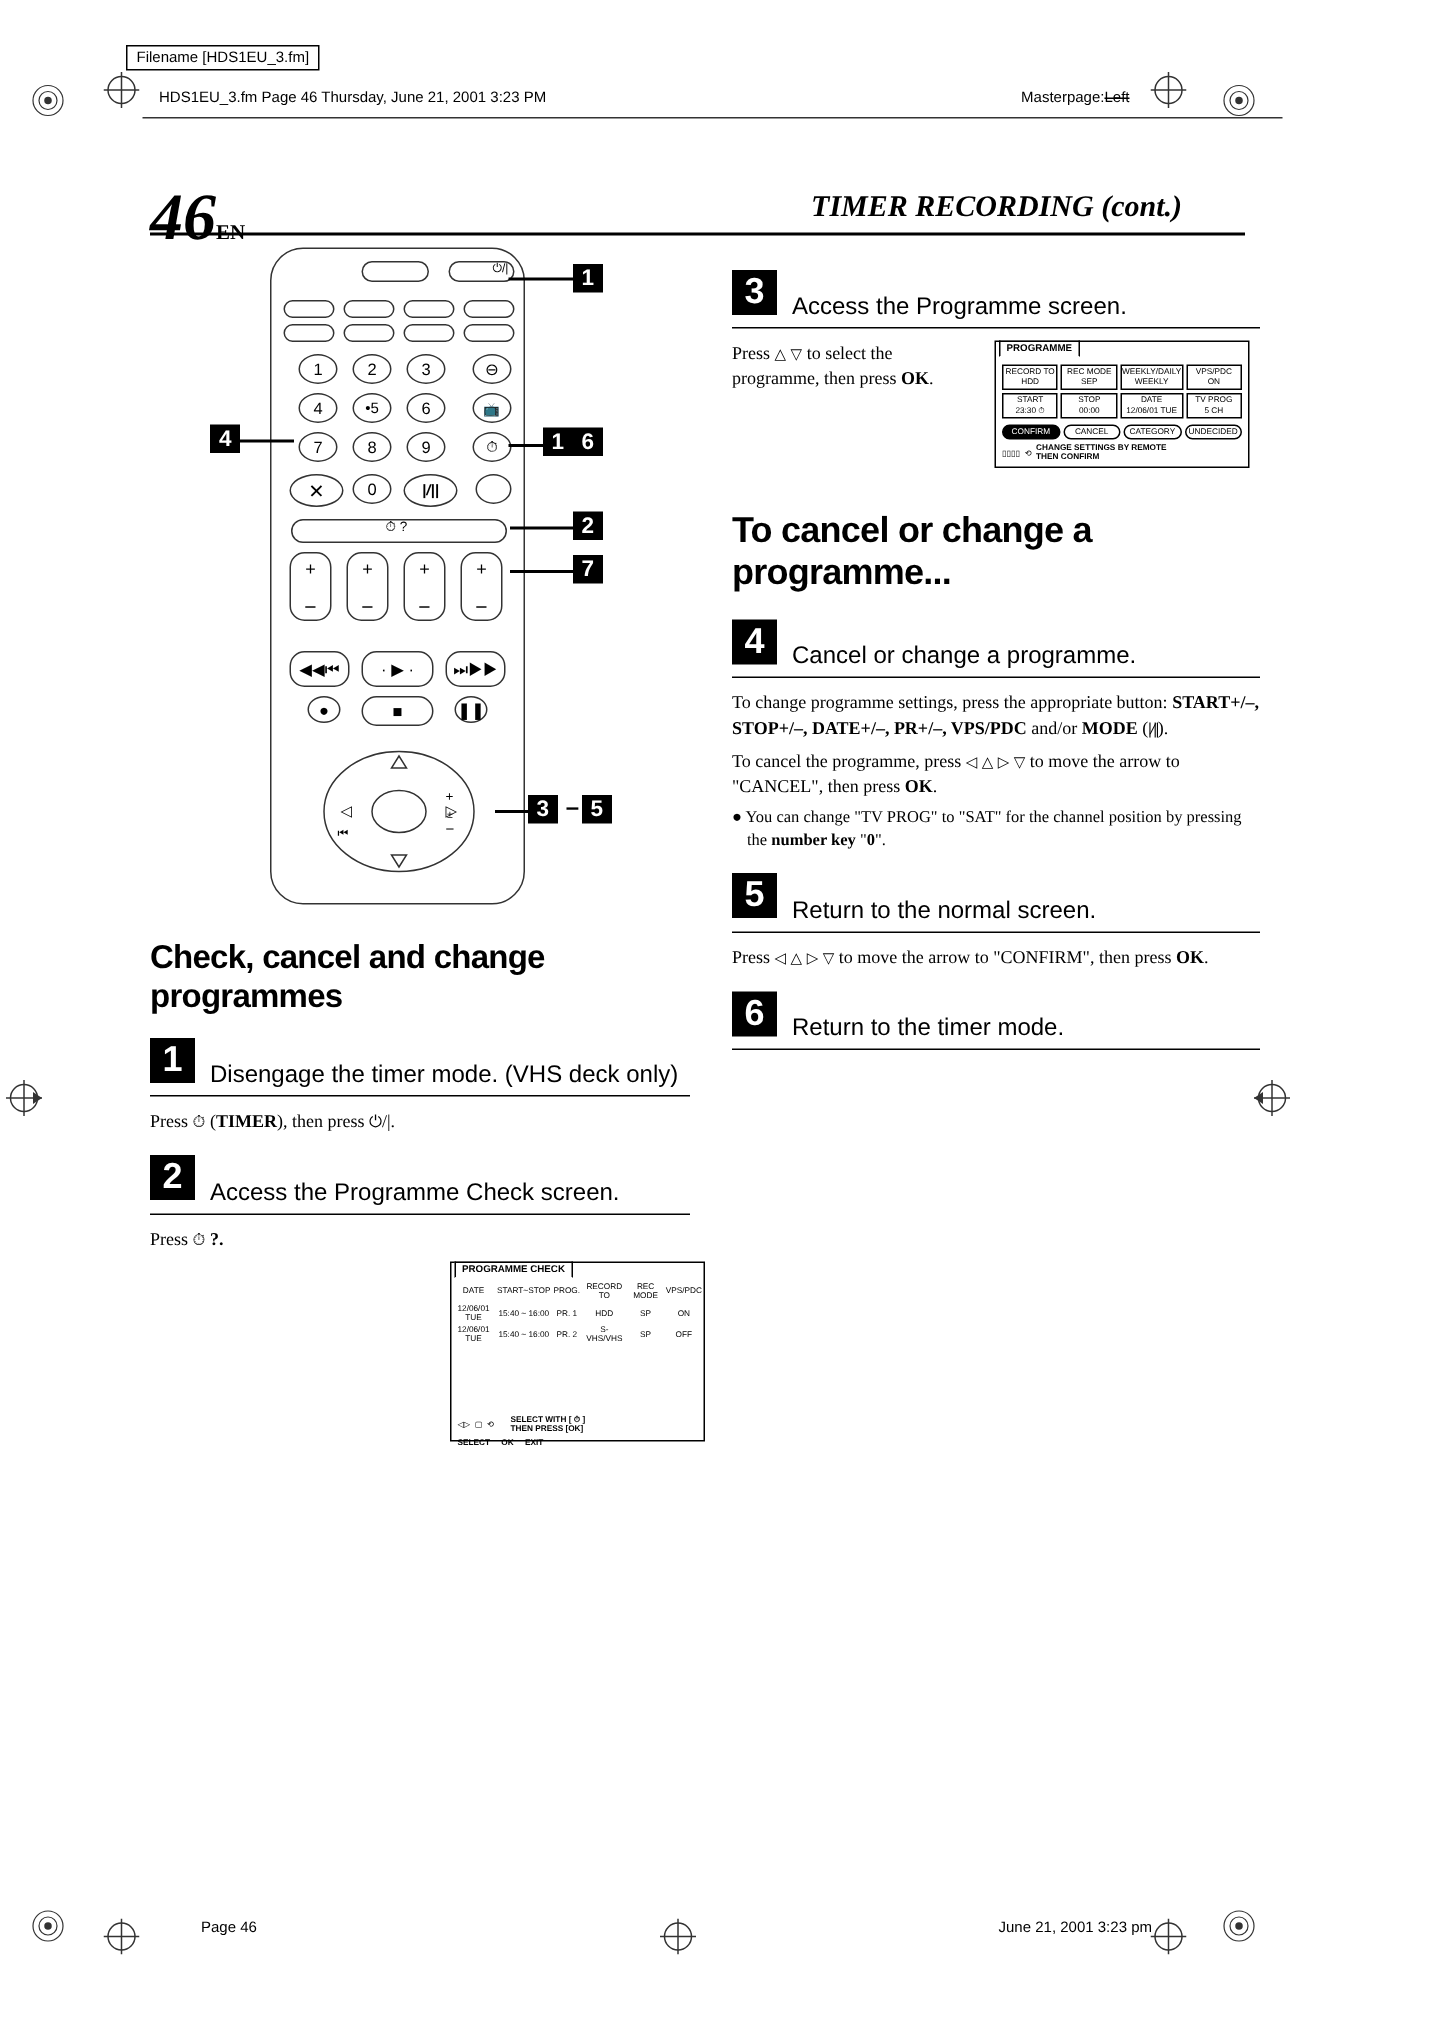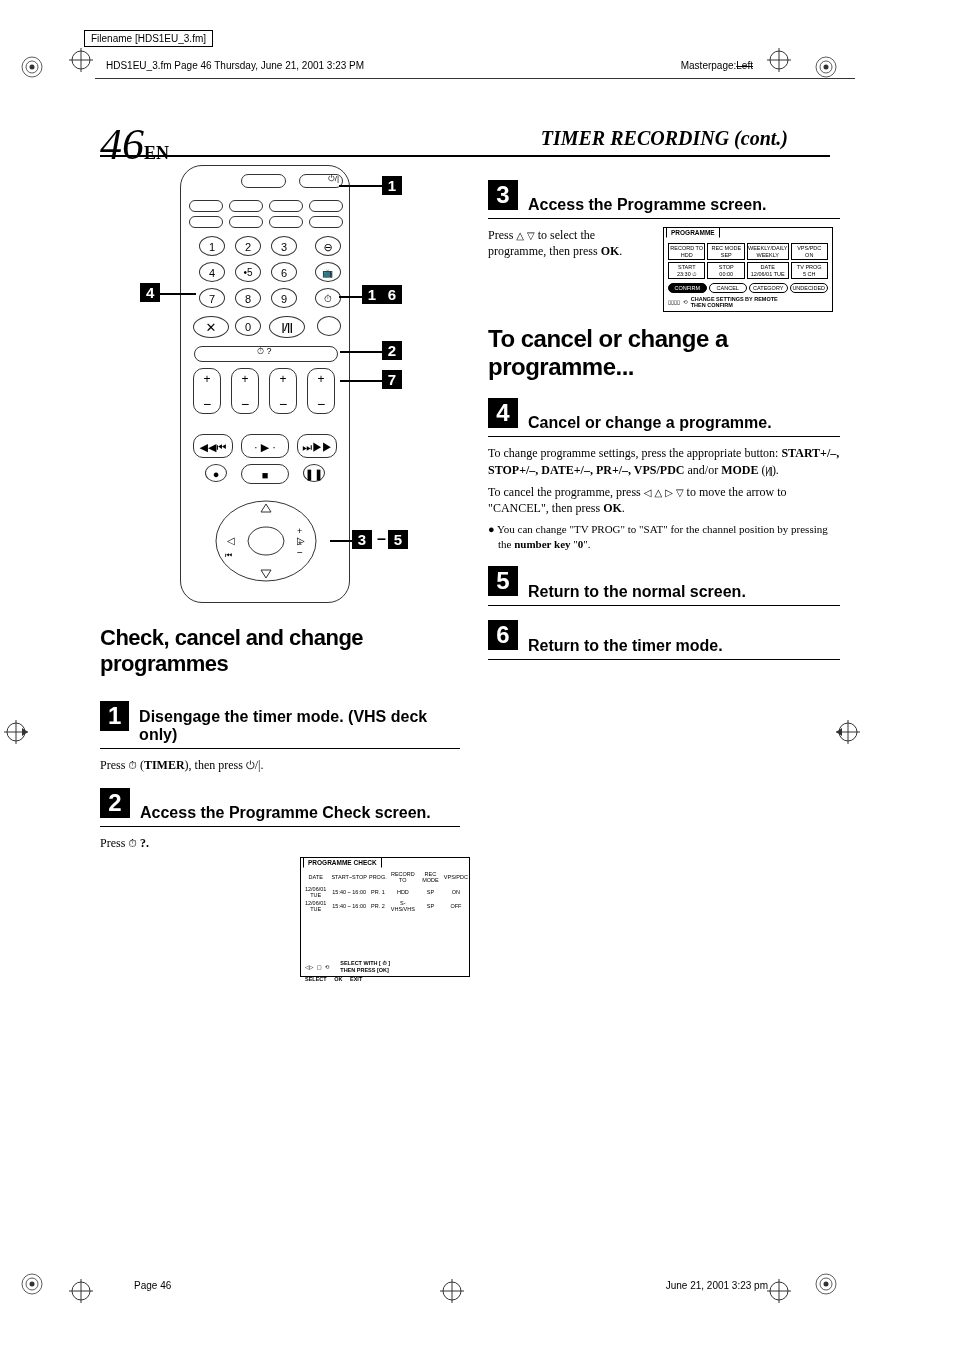--- a/index.html
+++ b/index.html
@@ -8,36 +8,36 @@
   .reg-mark { position: absolute; width: 24px; height: 24px; }
   .reg-mark svg { width: 100%; height: 100%; }
   .filename-box { position: absolute; top: 30px; left: 84px; border: 1px solid #000; padding: 2px 6px; font-size: 10px; }
   .masterpage { position: absolute; top: 60px; right: 125px; font-size: 10px; }
   .masterpage .strike { text-decoration: line-through; }
   .header-text { position: absolute; top: 60px; left: 106px; font-size: 10px; }
   .footer-left { position: absolute; bottom: 60px; left: 106px; font-size: 10px; padding-left: 28px; }
   .footer-right { position: absolute; bottom: 60px; right: 110px; font-size: 10px; }
   .page-rule { position: absolute; top: 78px; left: 95px; width: 760px; border-top: 1px solid #333; }
   .pagenum { position: absolute; top: 119px; left: 100px; font-family: Georgia, 'Times New Roman', serif; }
-  .pagenum .big { font-size: 44px; font-style: italic; font-weight: normal; }
-  .pagenum .sm { font-size: 18px; font-weight: bold; vertical-align: baseline; }
+  .pagenum .big { font-size: 44px; font-style: italic; font-weight: bold; }
+  .pagenum .sm { font-size: 14px; font-weight: bold; vertical-align: baseline; }
   .section-title { position: absolute; top: 127px; right: 90px; font-family: Georgia, 'Times New Roman', serif; font-style: italic; font-weight: bold; font-size: 20px; }
   .title-rule { position: absolute; top: 155px; left: 100px; width: 730px; border-top: 2px solid #000; }
   .content-cols { position: absolute; top: 165px; left: 100px; width: 740px; display: flex; gap: 28px; }
   .col { width: 360px; }
   .remote-fig { margin: 0 auto 20px; width: 280px; height: 440px; position: relative; }
   .remote-body { position: absolute; left: 40px; top: 0; width: 170px; height: 438px; border: 1.2px solid #333; border-radius: 22px; background: #fff; }
   .remote-body .btn { position: absolute; border: 1px solid #333; border-radius: 10px; background: #fff; }
   .callout-tag { position: absolute; background: #000; color: #fff; font-weight: bold; font-size: 15px; padding: 2px 6px; line-height: 1; }
   .callout-line { position: absolute; background: #000; height: 2px; }
   .h2-main { font-family: Arial, sans-serif; font-size: 22px; font-weight: bold; margin-bottom: 10px; letter-spacing: -0.5px; }
   .h-sub { font-family: Arial, sans-serif; font-size: 24px; font-weight: bold; margin: 4px 0 12px; letter-spacing: -0.5px; }
   .step-row { display: flex; align-items: center; gap: 10px; margin: 10px 0 4px; }
   .step-box { background: #000; color: #fff; font-weight: bold; font-size: 24px; width: 30px; height: 30px; display: flex; align-items: center; justify-content: center; font-family: Arial, sans-serif; }
-  .step-title { font-size: 16px; font-weight: bold; font-family: Arial, sans-serif; margin-top: 21px; }
+  .step-title { font-size: 16px; font-weight: normal; font-family: Arial, sans-serif; margin-top: 21px; }
   .hrule { border-top: 1px solid #000; margin: 4px 0 8px; }
   .body-text { font-size: 12px; line-height: 1.35; margin-bottom: 6px; font-family: 'Times New Roman', serif; }
   .clock-icon::before { content: "⏱"; font-size: 11px; }
   .power-icon::before { content: "⏻"; font-size: 11px; }
   .tri-up::before { content: "△"; font-size: 10px; }
   .tri-down::before { content: "▽"; font-size: 10px; }
   .tri-left::before { content: "◁"; font-size: 10px; }
   .tri-right::before { content: "▷"; font-size: 10px; }
   .mode-icon::before { content: "|/||"; font-weight:bold; font-style:italic; font-size:11px; letter-spacing:-1px;}
   .osd { border: 1px solid #000; font-size: 6px; background: #fff; }
@@ -349,21 +349,21 @@
           <span>▯▯▯▯</span>
               <span>⟲</span>
           <div>
             <div><b>CHANGE SETTINGS BY REMOTE</b></div>
             <div><b>THEN CONFIRM</b></div>
           </div>
         </div>
       </div>
     </div>
 
-    <div class="h-sub" style="margin-top:13px;">To cancel or change a programme...</div>
+    <div class="h-sub" style="margin-top:28px;">To cancel or change a programme...</div>
 
     <div class="step-row">
       <div class="step-box">4</div>
       <div class="step-title">Cancel or change a programme.</div>
     </div>
     <div class="hrule"></div>
     <p class="body-text">
       <span>To change programme settings, press the appropriate button: </span><b>START+/–, STOP+/–, DATE+/–, PR+/–, VPS/PDC</b><span> and/or </span><b>MODE</b><span> (</span><span class="mode-icon"></span><span>).</span>
     </p>
     <p class="body-text">
@@ -371,20 +371,23 @@
     </p>
     <p class="bullet-text">
       <span>You can change "TV PROG" to "SAT" for the channel position by pressing the </span><b>number key</b><span> "</span><b>0</b><span>".</span>
     </p>
 
     <div class="step-row">
       <div class="step-box">5</div>
       <div class="step-title">Return to the normal screen.</div>
     </div>
     <div class="hrule"></div>
+    <p class="body-text">
+      <span>Press </span><span class="tri-left"></span> <span class="tri-up"></span> <span class="tri-right"></span> <span class="tri-down"></span><span> to move the arrow to "CONFIRM", then press </span><b>OK</b><span>.</span>
+    </p>
 
     <div class="step-row">
       <div class="step-box">6</div>
       <div class="step-title">Return to the timer mode.</div>
     </div>
     <div class="hrule"></div>
   </div>
 </div>
 
 </div>

